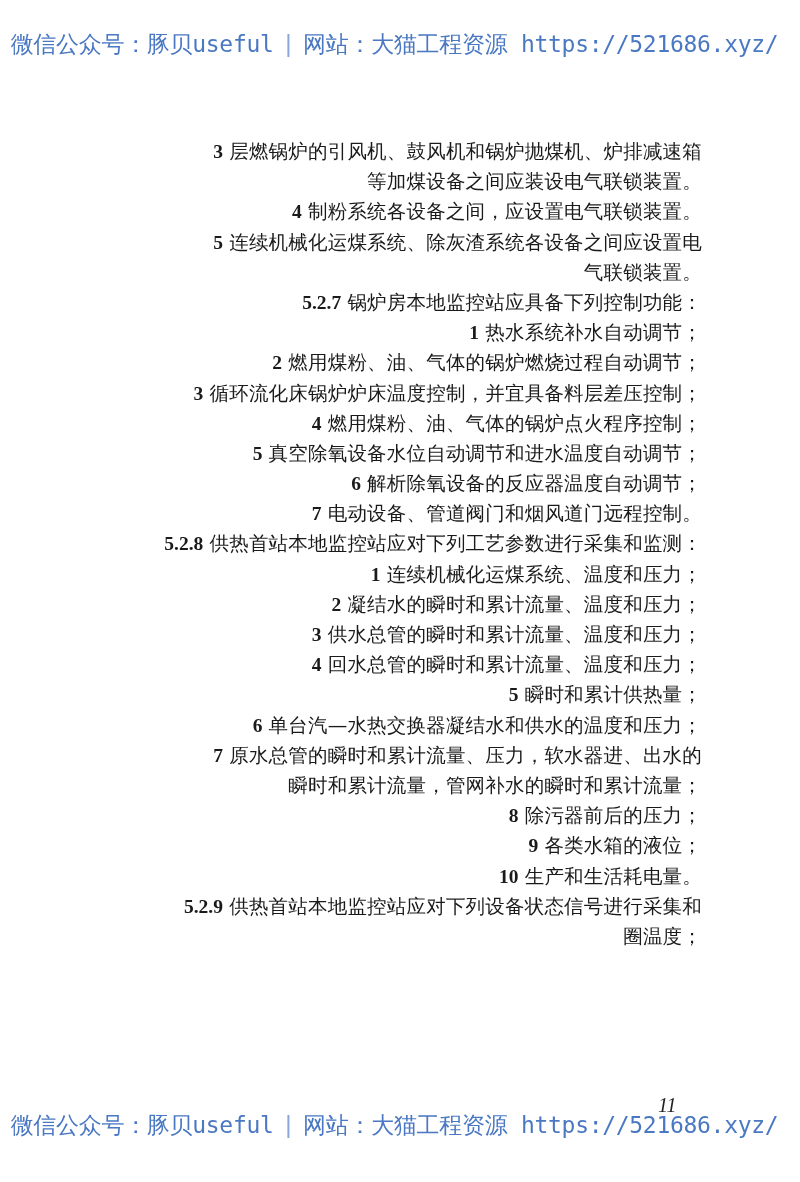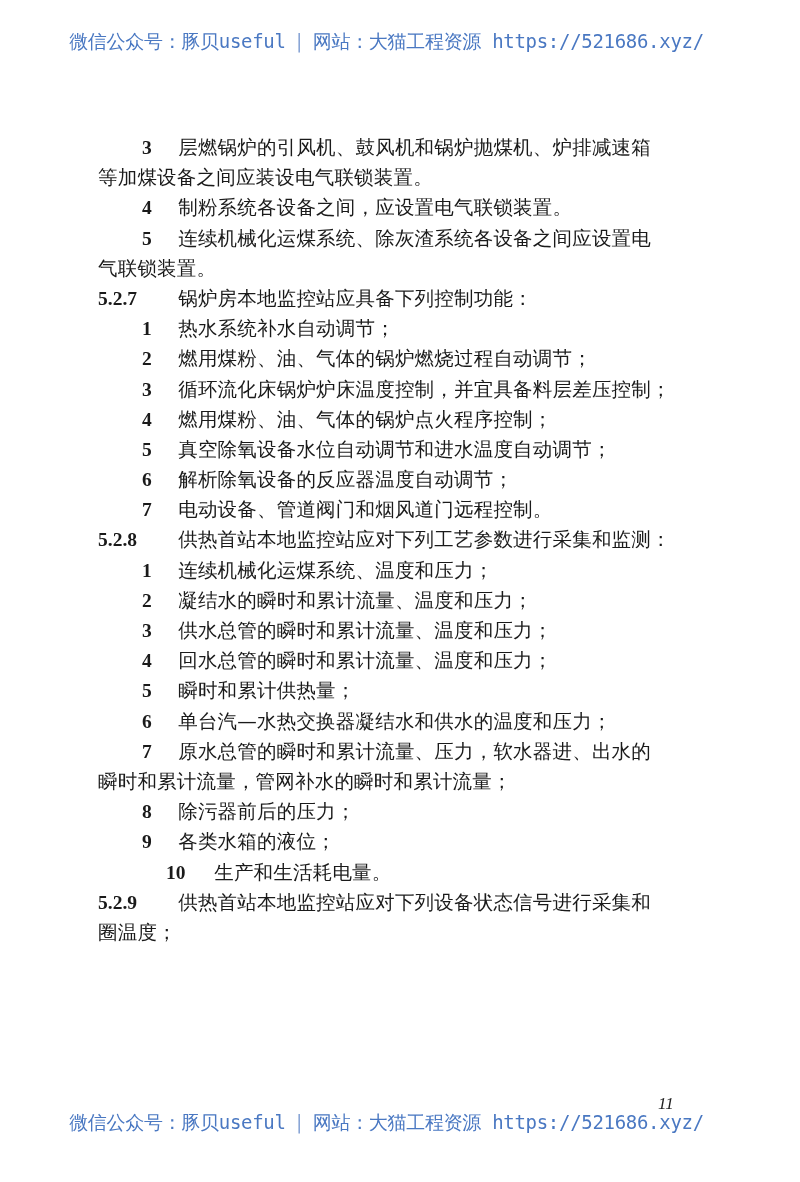--- a/index.html
+++ b/index.html
@@ -1,32 +1,32 @@
 <!DOCTYPE html>
 <html><head>
 <meta charset="utf-8">
 <style>
   html, body { margin: 0; padding: 0; background: #ffffff; }
   body { width: 800px; height: 1182px; position: relative; overflow: hidden;
          font-family: "DejaVu Serif", "Liberation Serif", serif; color: #1a1a1a; }
-  .watermark { position: absolute; left: 0; width: 773px; text-align: center;
+  .watermark { position: absolute; left: 8px; width: 773px; text-align: center;
                font-family: "DejaVu Sans Mono", "Liberation Mono", monospace;
-               font-size: 19px; color: #4a78c2; letter-spacing: -0.3px; white-space: nowrap; }
+               font-size: 23px; color: #4a78c2; letter-spacing: -0.3px; white-space: nowrap; }
   .watermark.top { top: 29px; }
   .watermark.bottom { top: 1110px; }
   .wm-sep { display: inline-block; margin: 0 8px; color: #8aa6d6; }
   .page { position: absolute; left: 98px; top: 132px; width: 604px; }
-  .line { font-size: 19.5px; line-height: 31px; height: 30.2px; white-space: nowrap; overflow: visible; }
+  .line { font-size: 19.5px; line-height: 39px; height: 30.2px; white-space: nowrap; overflow: visible; text-align: right; }
   .ind { padding-left: 44px; }
   .num { font-family: "Liberation Serif", "DejaVu Serif", serif; font-weight: bold; display: inline-block; min-width: 30px; }
   .num.wide { min-width: 42px; margin-left: 24px; }
   .sec { font-family: "Liberation Serif", "DejaVu Serif", serif; font-weight: bold; display: inline-block; min-width: 74px; }
   .txt { letter-spacing: 0.2px; }
   .page-number { position: absolute; left: 658px; top: 1094px; font-family: "Liberation Serif", serif;
-                 font-style: italic; font-size: 17px; color: #222; }
+                 font-style: italic; font-size: 20px; color: #222; }
 </style>
 </head>
 <body>
 
 <div class="watermark top">
   <span>微信公众号：豚贝useful</span><span class="wm-sep">|</span><span>网站：大猫工程资源 https://521686.xyz/</span>
 </div>
 
 <div class="page">
   <div class="line ind"><span class="num">3</span> <span class="txt">层燃锅炉的引风机、鼓风机和锅炉抛煤机、炉排减速箱</span></div>

